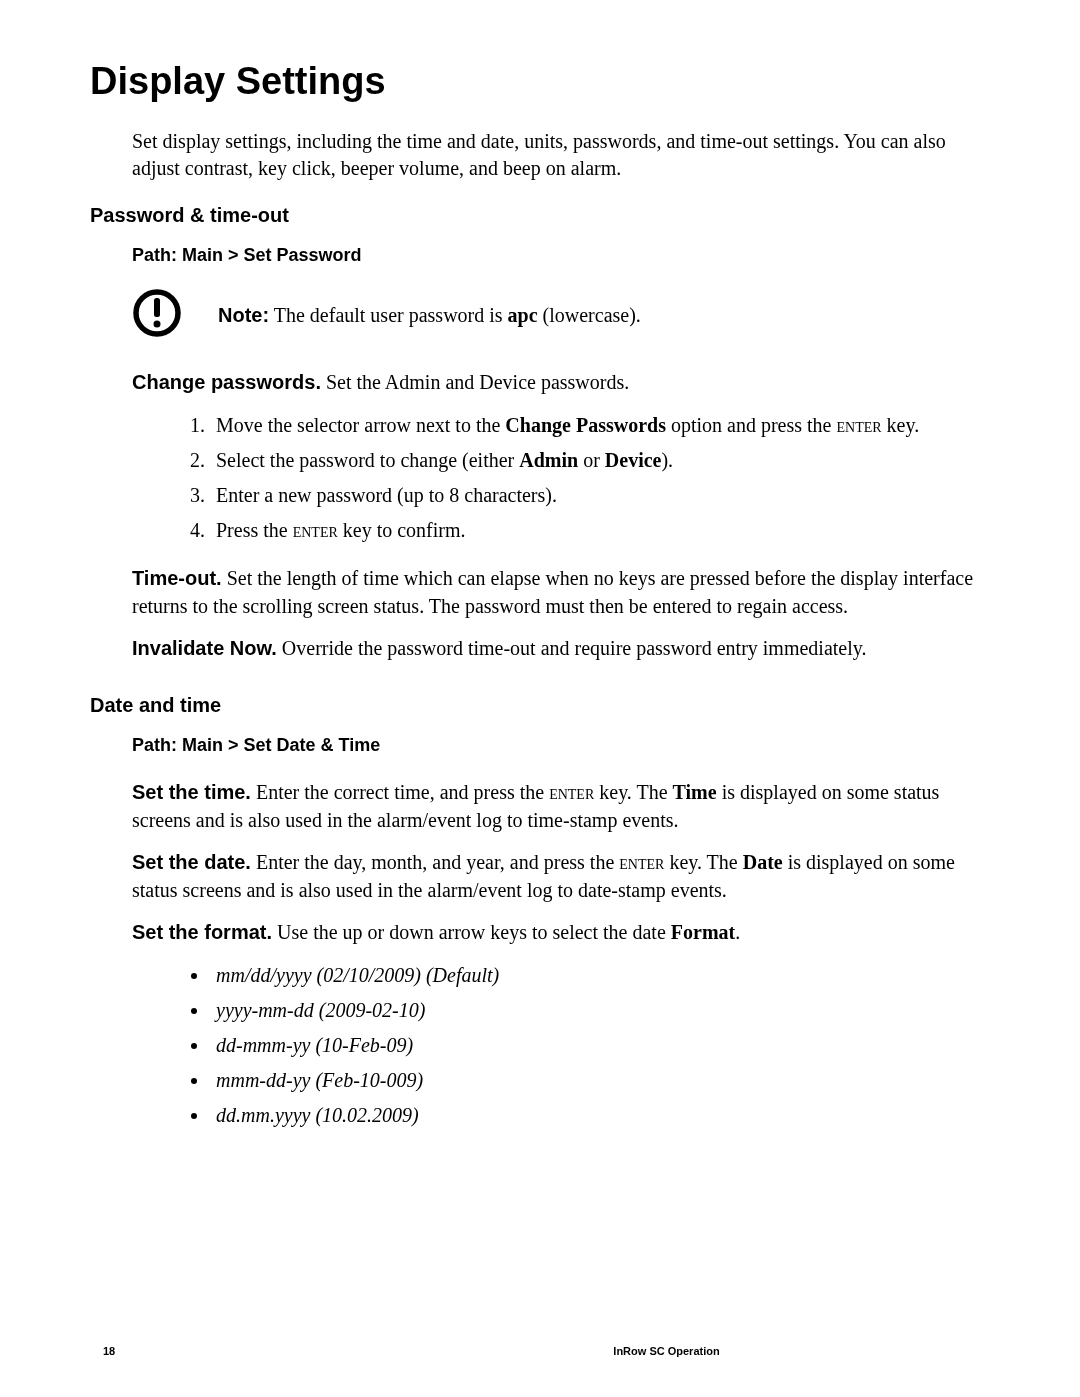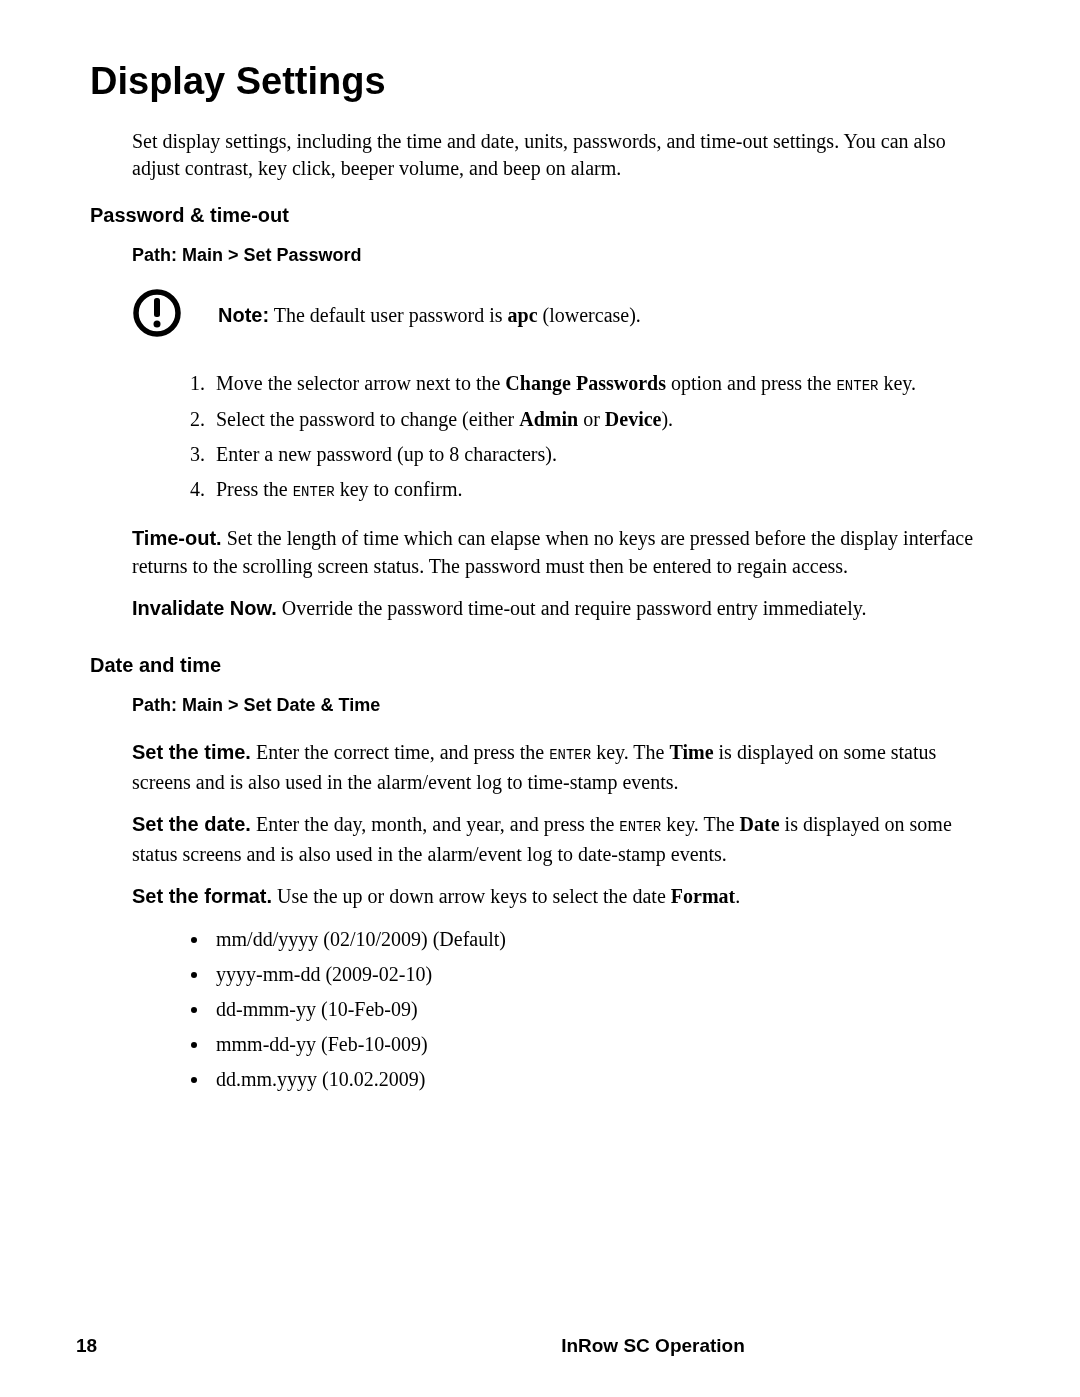--- a/index.html
+++ b/index.html
@@ -78,40 +78,40 @@
     }
     ol.steps li {
       margin-bottom: 4px;
       padding-left: 6px;
     }
     ul.bullets {
       font-size: 20px;
       margin: 10px 0 0 0;
       padding-left: 78px;
       line-height: 1.55;
+      font-style: italic;
     }
     ul.bullets li {
       margin-bottom: 4px;
       padding-left: 6px;
     }
     .smallcaps {
       font-variant: small-caps;
-      font-family: Liberation Mono, monospace;
     }
     .bold-serif {
       font-weight: bold;
     }
     .footer {
       position: absolute;
       bottom: 40px;
-      left: 76px;
+      left: 103px;
       right: 90px;
       display: flex;
       font-family: Arial, Helvetica, sans-serif;
-      font-size: 19px;
+      font-size: 11px;
       font-weight: bold;
     }
     .footer .pn { width: 120px; }
     .footer .ft { flex: 1; text-align: center; margin-left: 120px;}
     .gap-large { height: 18px; }
   </style>
 </head>
 <body>
 
 <div class="page">
@@ -131,20 +131,23 @@
           <circle cx="50" cy="50" r="42" fill="none" stroke="#000" stroke-width="11"></circle>
           <rect x="44" y="20" width="12" height="38" rx="5" fill="#000"></rect>
           <circle cx="50" cy="72" r="7" fill="#000"></circle>
         </svg>
       </div>
       <div class="note-text">
         <span class="label">Note:</span><span> The default user password is </span><span class="bold-serif">apc</span><span> (lowercase).</span>
       </div>
     </div>
 
+    <div class="para">
+      <span class="run-in">Change passwords.</span><span> Set the Admin and Device passwords.</span>
+    </div>
 
     <ol class="steps">
       <li>
         <span>Move the selector arrow next to the </span><span class="bold-serif">Change Passwords</span><span> option and press the </span><span class="smallcaps">enter</span><span> key.</span>
       </li>
       <li>
         <span>Select the password to change (either </span><span class="bold-serif">Admin</span><span> or </span><span class="bold-serif">Device</span><span>).</span>
       </li>
       <li>Enter a new password (up to 8 characters).</li>
       <li>

